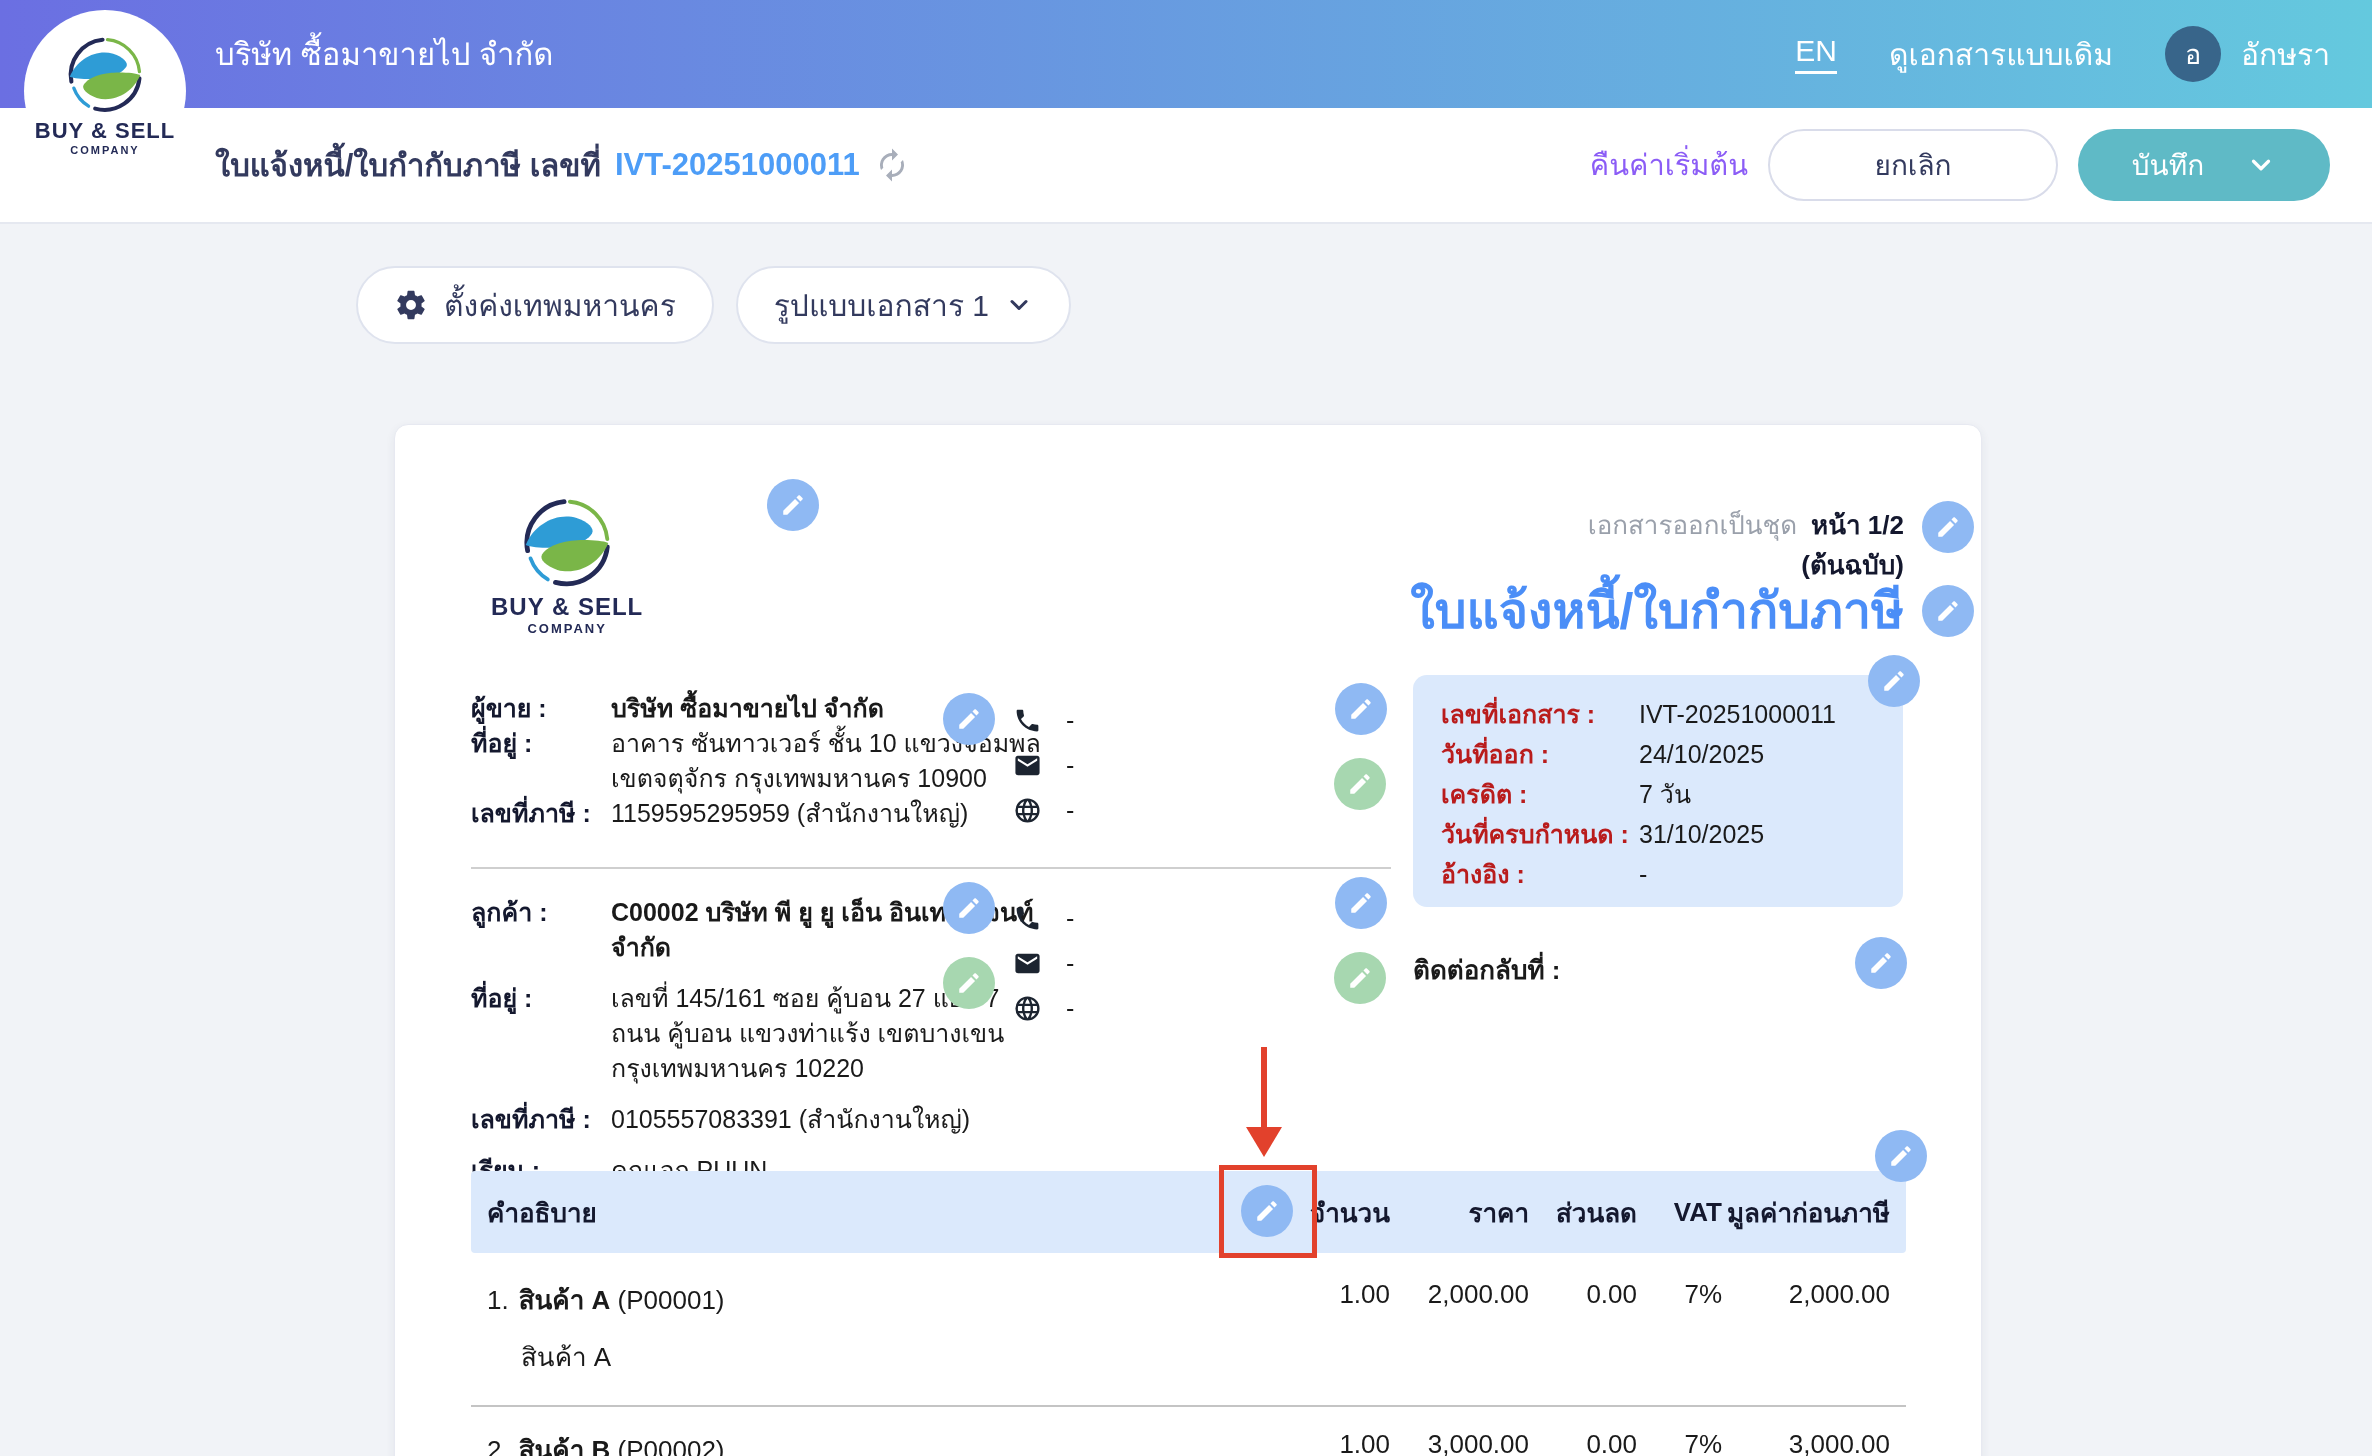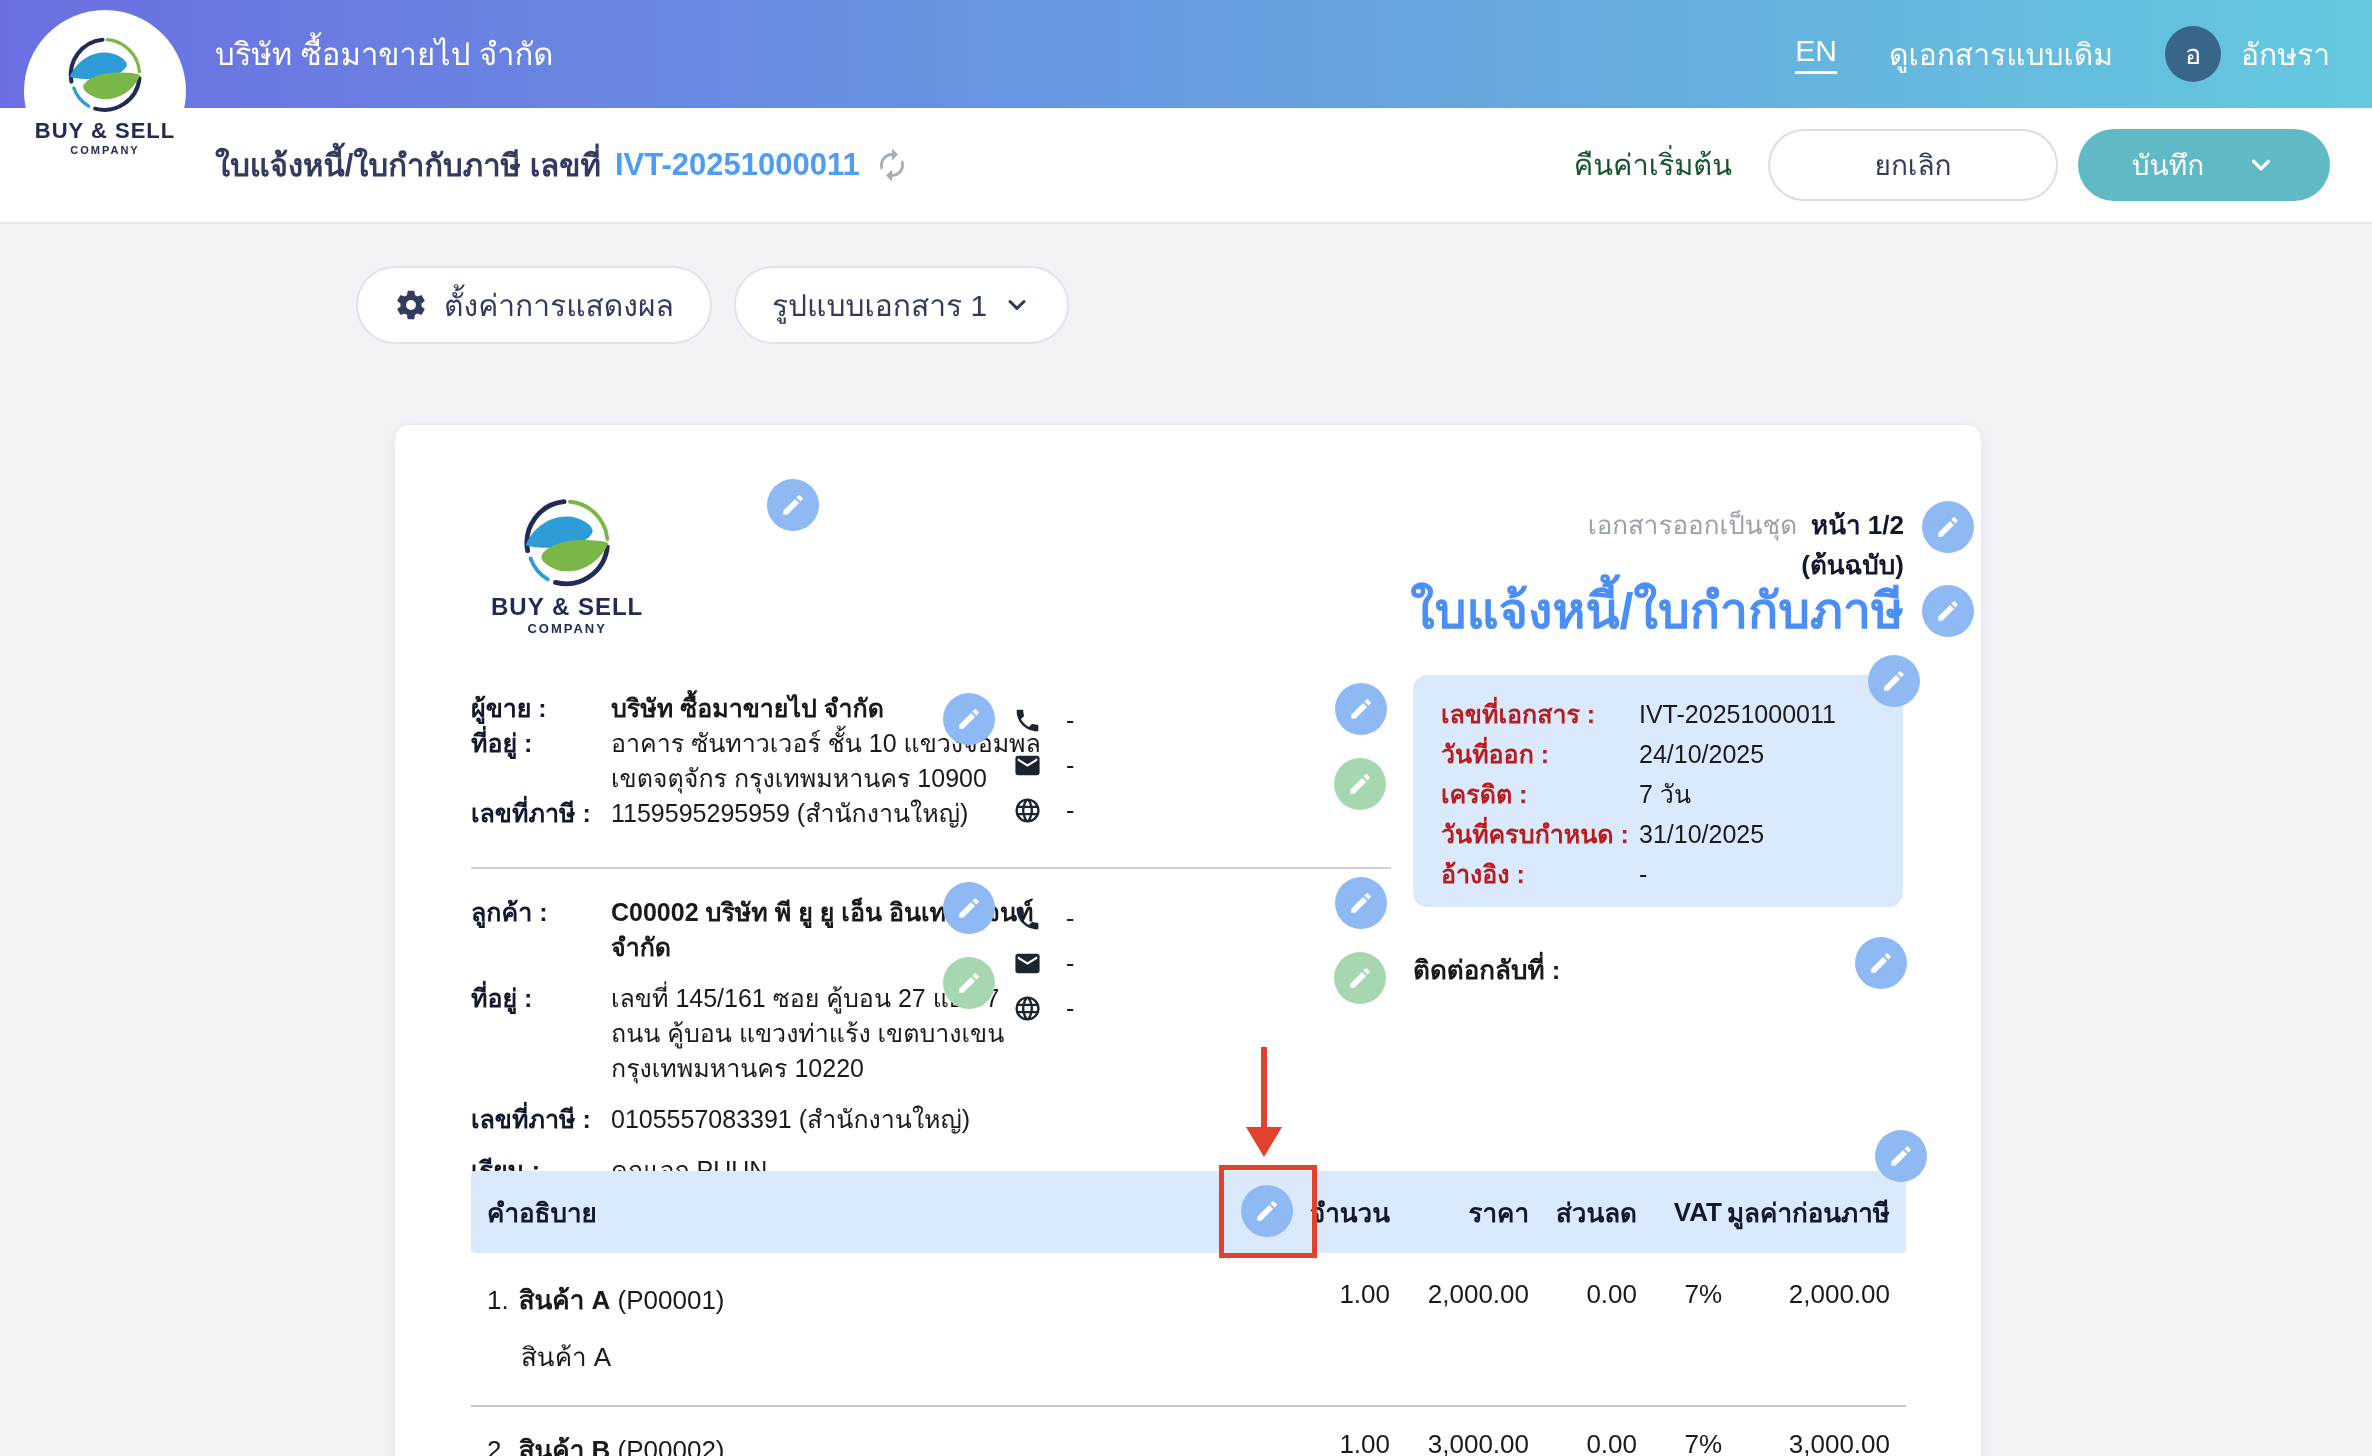--- a/index.html
+++ b/index.html
@@ -31,21 +31,21 @@
   .user-name{font-size:30px;}
   
   .subbar{
     position:absolute; left:0; top:108px; width:2372px; height:116px; background:#fff;
     border-bottom:2px solid #e5e8f0; display:flex; align-items:center; z-index:2;
   }
   .subbar-title{margin-left:215px; display:flex; align-items:center; gap:14px; font-size:31px; font-weight:600; color:var(--navy_text);}
   .doc-number-link{color:var(--accent_blue); font-weight:600; cursor:pointer;}
   .refresh-btn{width:36px; height:36px; color:#a8aeba; cursor:pointer; display:flex; align-items:center;}
   .subbar-right{margin-left:auto; display:flex; align-items:center; gap:20px; padding-right:42px;}
-  .reset-link{color:#14532d; font-size:29px; margin-right:16px; cursor:pointer;}
+  .reset-link{color:#8b5cf6; font-size:29px; cursor:pointer;}
   .btn{height:72px; border-radius:36px; display:flex; align-items:center; justify-content:center; font-size:28px; cursor:pointer;}
   .btn-cancel{width:290px; background:#fff; border:2px solid #d9dcea; color:var(--navy_text);}
   .btn-save{width:252px; background:var(--teal_button); color:#fff; gap:42px; border:none;}
   .btn-save .chev{width:30px; height:30px;}
   
   .logo-badge{
     position:absolute; left:24px; top:10px; width:162px; height:162px; border-radius:50%;
     background:#fff; z-index:5; display:flex; flex-direction:column; align-items:center; justify-content:center;
     padding-top:8px;
   }
@@ -167,21 +167,21 @@
         </svg>
     </button>
   </div>
 </div>
 
 <div class="pills">
   <div class="pill">
     <svg viewBox="0 0 24 24" fill="#333a5e">
         <path d="M19.4 13c.04-.33.06-.66.06-1s-.02-.67-.06-1l2.1-1.6c.2-.15.25-.42.13-.64l-2-3.46c-.12-.22-.38-.3-.6-.22l-2.5 1c-.52-.4-1.08-.73-1.7-.98l-.38-2.65C14.4 2.2 14.2 2 14 2h-4c-.2 0-.4.2-.44.45l-.38 2.65c-.6.25-1.17.58-1.7.98l-2.5-1c-.22-.08-.48 0-.6.22l-2 3.46c-.12.22-.07.5.13.64L4.6 11c-.04.33-.06.66-.06 1s.02.67.06 1l-2.1 1.6c-.2.15-.25.42-.13.64l2 3.46c.12.22.38.3.6.22l2.5-1c.52.4 1.08.73 1.7.98l.38 2.65c.04.25.24.45.44.45h4c.2 0 .4-.2.44-.45l.38-2.65c.6-.25 1.17-.58 1.7-.98l2.5 1c.22.08.48 0 .6-.22l2-3.46c.12-.22.07-.5-.13-.64L19.4 13zM12 15.5a3.5 3.5 0 1 1 0-7 3.5 3.5 0 0 1 0 7z"></path>
       </svg>
-    <span>ตั้งค่าการแสดงผล</span>
+    <span>ตั้งค่งเทพมหานคร</span>
   </div>
   <div class="pill">
     <span>รูปแบบเอกสาร 1</span>
     <svg viewBox="0 0 24 24" style="width:28px;height:28px">
         <path d="M6 9l6 6 6-6" fill="none" stroke="#333a5e" stroke-width="2.6" stroke-linecap="round" stroke-linejoin="round"></path>
       </svg>
   </div>
 </div>
 
 <div class="doc-card">

